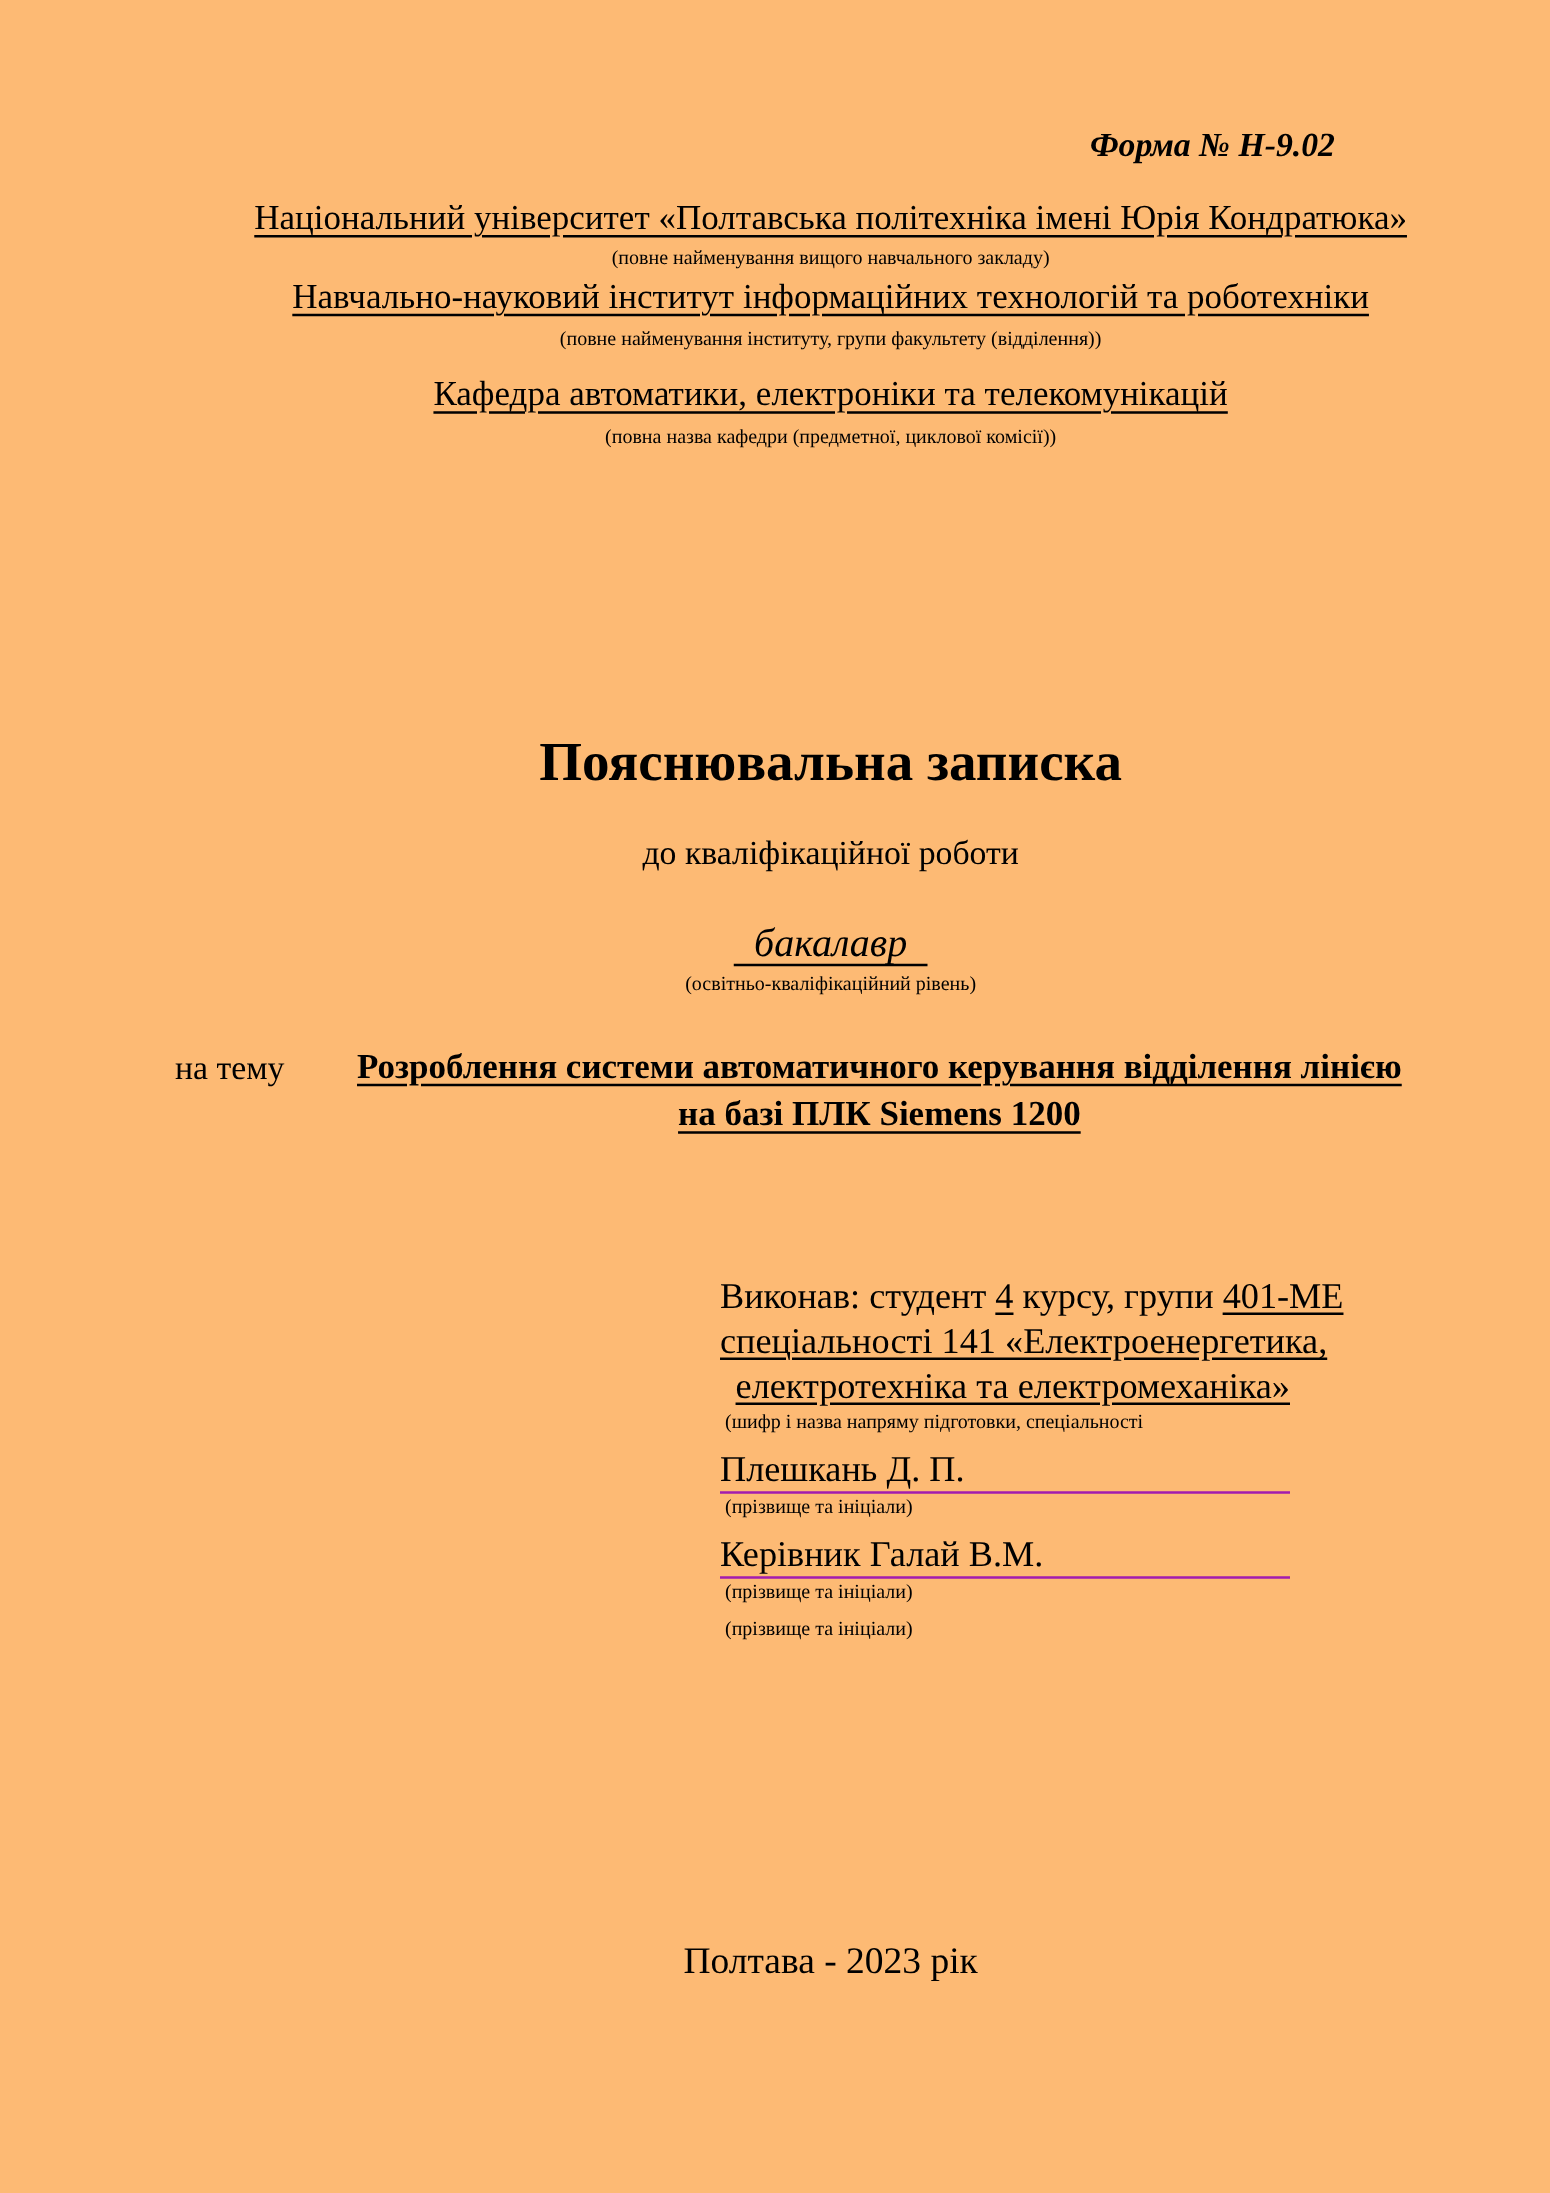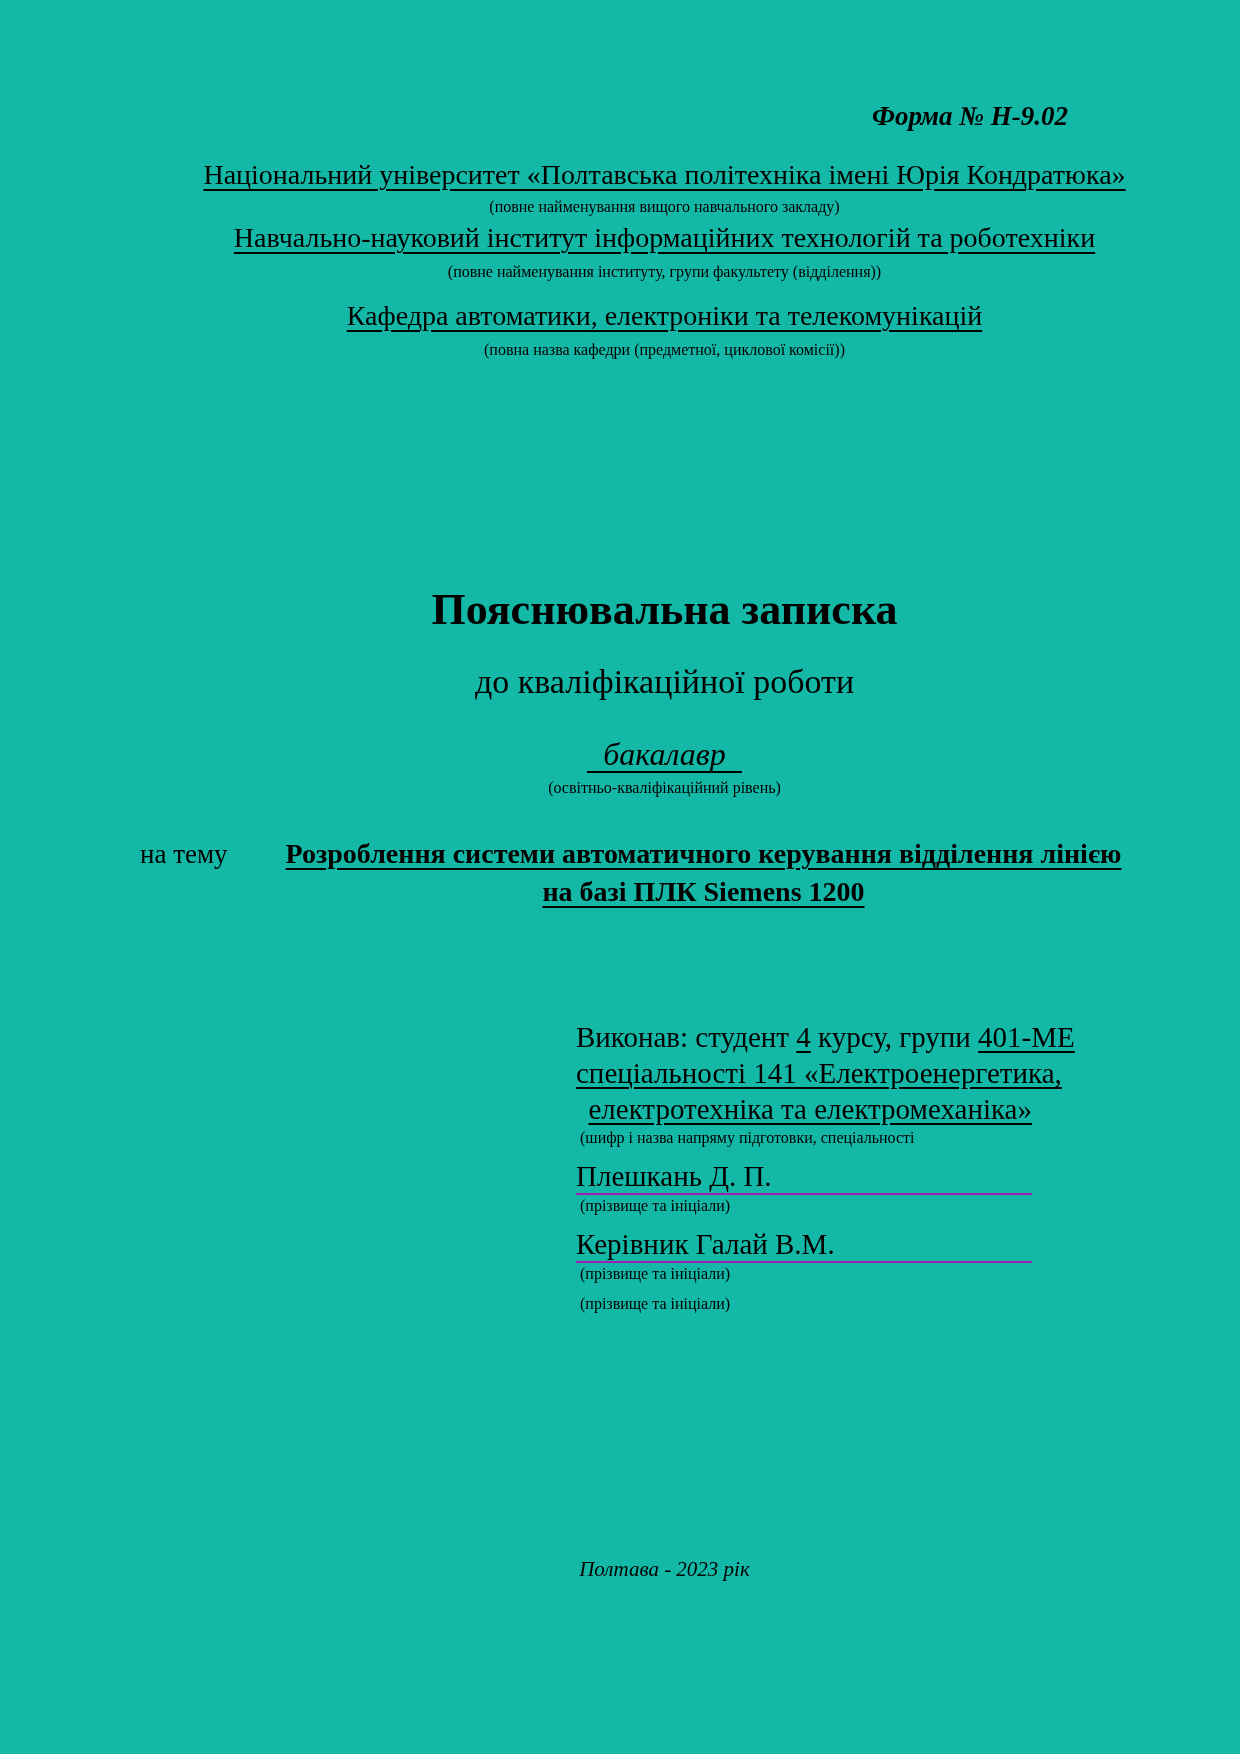--- a/index.html
+++ b/index.html
@@ -1,20 +1,20 @@
 <!DOCTYPE html>
 <html lang="uk"><head>
 <meta charset="utf-8">
 <style>
   html,body { margin:0; padding:0; background:#e8e8e8; }
   .page {
     position:relative;
     width:1240px; height:1754px;
     margin:0 auto;
-    background:#14b8a6;
+    background:#fdba74;
     font-family:"Liberation Serif","DejaVu Serif",serif;
     color:#000;
     overflow:hidden;
   }
   
   .content { position:absolute; left:177px; top:0; width:975px; height:100%; }
 
   .abs { position:absolute; left:0; width:100%; margin:0; }
   .center { text-align:center; }
 
@@ -28,21 +28,21 @@
     font-size:28px; line-height:34px;
     text-decoration:underline;
     text-underline-offset:5px;
     text-decoration-thickness:2px;
   }
   .caption {
     font-size:16px; line-height:18px;
   }
 
   .doc-title { font-size:44px; font-weight:bold; line-height:52px; }
-  .subtitle  { font-size:34px; line-height:32px; }
+  .subtitle  { font-size:27px; line-height:32px; }
 
   .degree-wrap { font-size:32px; line-height:34px;font-style:italic; }
   .degree-text {
     display:inline-block;
     padding:0 16px;
     border-bottom:2px solid #000;
   }
 
   .topic-row {
     position:absolute; left:140px; top:820px; right:88px;
@@ -69,21 +69,21 @@
   .exec .caption { margin:2px 0 0 4px; }
   .sign-row { margin-top:12px; }
   .sign-line {
     font-size:29px; line-height:34px;
     border-bottom:2px solid #a21caf;
     width:100%;
     white-space:nowrap;
   }
   .sign-cap { margin:2px 0 0 6px; }
 
-  .footer-line { font-size:21px; line-height:32px;font-style:italic; }
+  .footer-line { font-size:30px; line-height:32px; }
 </style>
 </head>
 <body>
 
 <div class="page">
 
   <p class="form-number">Форма № Н-9.02</p>
 
   <div class="content">
 

